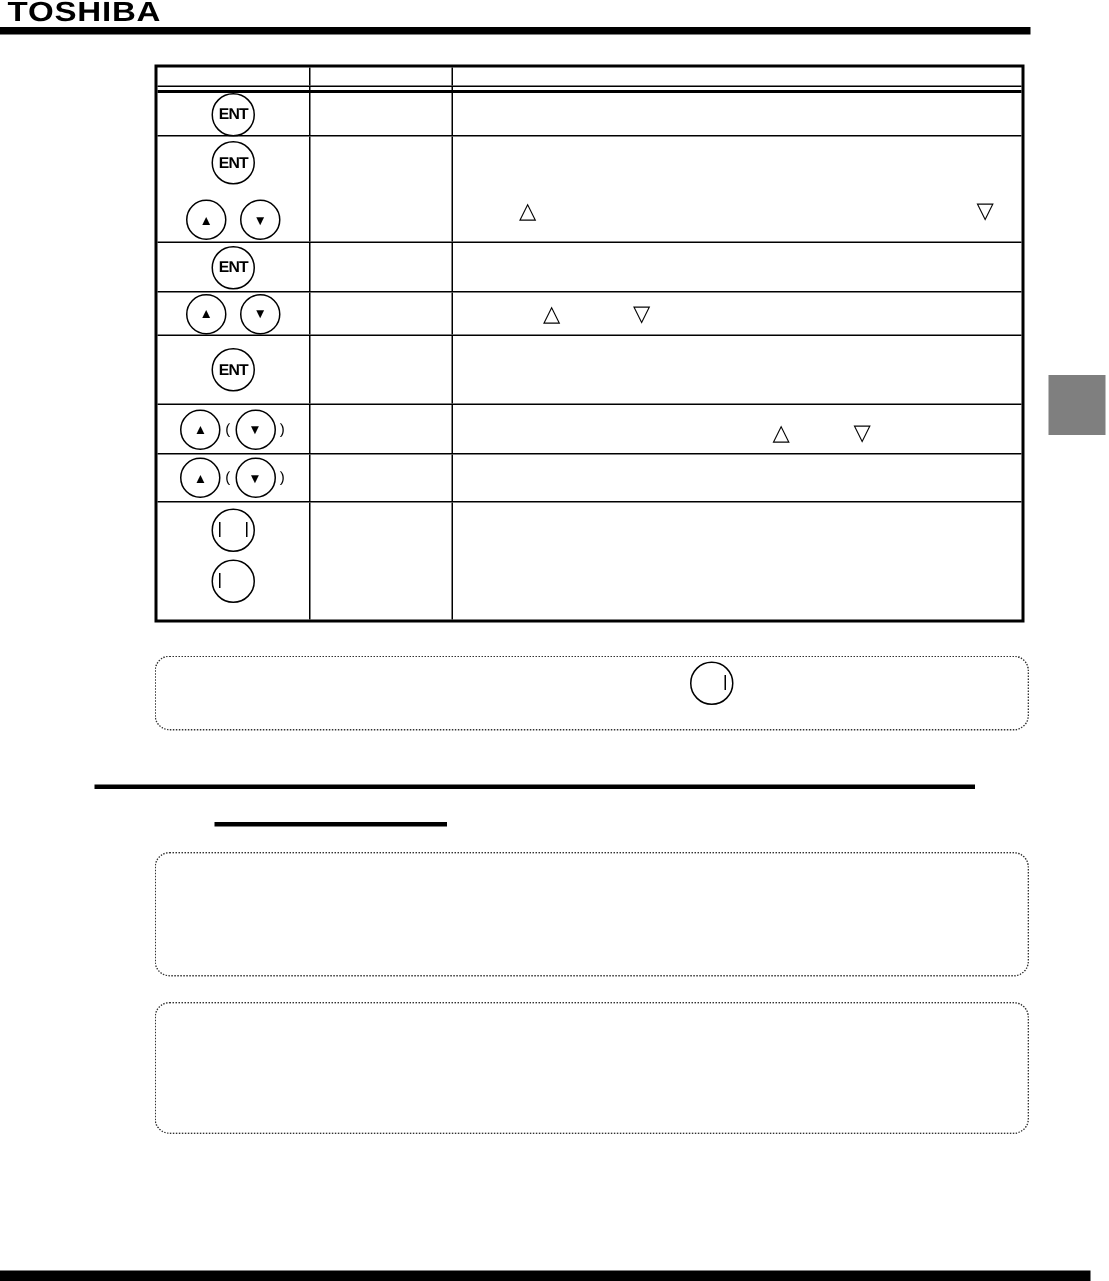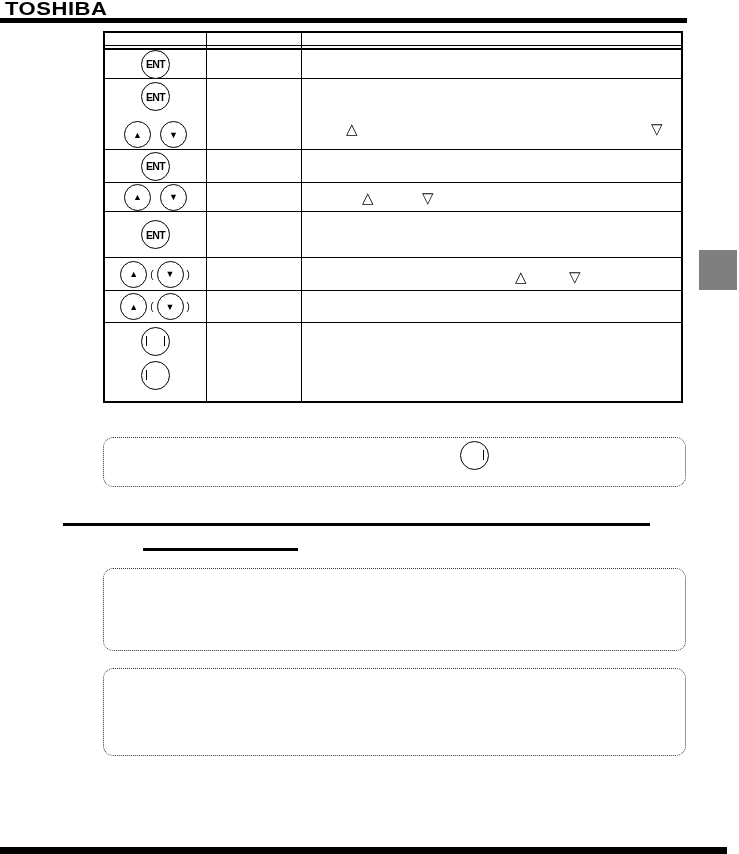--- a/index.html
+++ b/index.html
@@ -4,21 +4,21 @@
 <style>
   html,body{margin:0;padding:0;background:#fff;}
   body{width:739px;height:854px;position:relative;font-family:"Liberation Sans",sans-serif;color:#000;overflow:hidden;}
   .abs{position:absolute;}
 
   
   #logo{left:5px;top:-2px;font-size:21px;font-weight:bold;letter-spacing:0.5px;transform:scale(1.05,0.88);transform-origin:left top;}
   #logo-rule{left:0;top:18px;width:687px;height:5px;background:#000;}
 
   
-  #keys-table{left:103px;top:31px;width:580px;height:372px;border:2px solid #000;box-sizing:border-box;background:#fff;}
+  #keys-table{left:103px;top:43px;width:580px;height:372px;border:2px solid #000;box-sizing:border-box;background:#fff;}
   .trow{display:flex;border-bottom:1px solid #000;box-sizing:border-box;}
   .trow.last{border-bottom:none;}
   .cell{box-sizing:border-box;position:relative;}
   .c1{width:102px;border-right:1px solid #000;display:flex;align-items:center;justify-content:center;}
   .c2{width:95px;border-right:1px solid #000;}
   .c3{flex:1;}
   .hdr{height:13px;}
   .dbl-spacer{height:4px;border-bottom:2px solid #000;box-sizing:border-box;}
   .dbl-spacer .cell{height:100%;}
 

